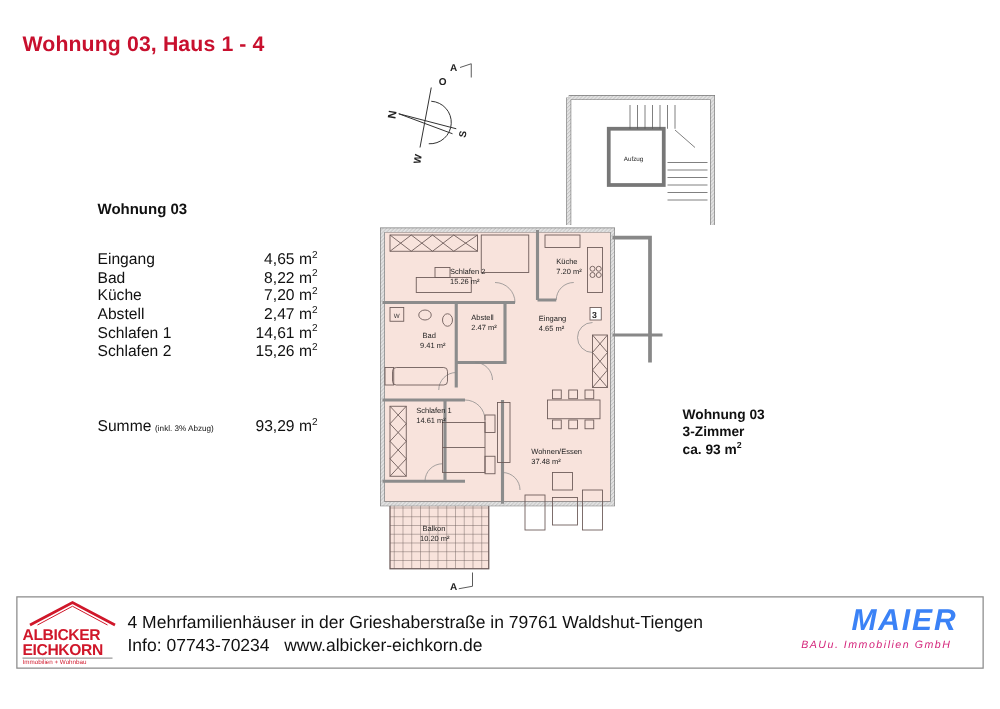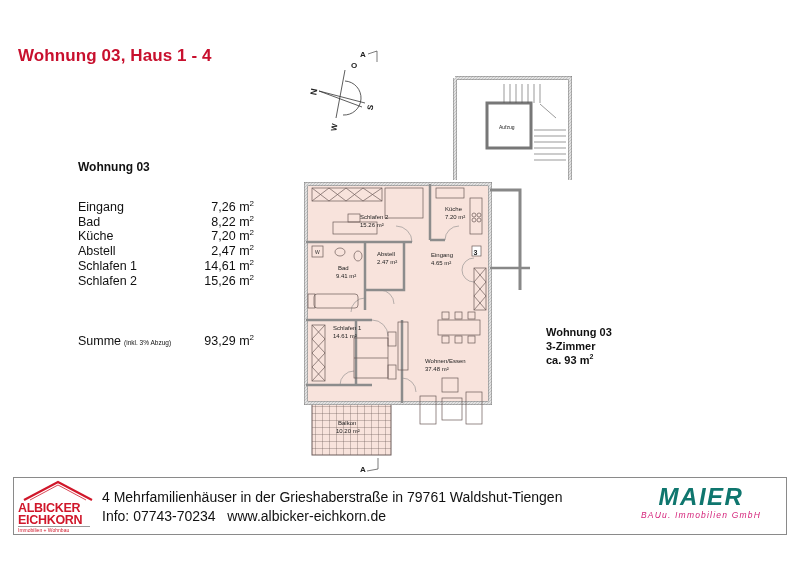--- a/index.html
+++ b/index.html
@@ -1,48 +1,48 @@
 <!DOCTYPE html>
 <html><head>
 <meta charset="utf-8">
 <style>
   html, body { margin:0; padding:0; }
   body { width:800px; height:567px; background:#ffffff; position:relative; overflow:hidden; font-family:"Liberation Sans", sans-serif; color:#111; }
-  .title { position:absolute; left:18px; top:26px; font-size:17px; font-weight:bold; color:#c8102e; letter-spacing:0.1px;margin-top:20px; }
+  .title { position:absolute; left:18px; top:26px; font-size:17px; font-weight:bold; color:#c8102e; letter-spacing:0.1px; }
   .areas-title { position:absolute; left:78px; top:160px; font-size:12px; font-weight:bold; }
   .areas { position:absolute; left:78px; top:200px; width:176px; font-size:12.5px; line-height:14.7px; }
   .areas .row { display:flex; justify-content:space-between; }
   .areas .val sup { font-size:8px; vertical-align:top; line-height:8px; }
   .sum { position:absolute; left:78px; top:334px; width:176px; display:flex; justify-content:space-between; font-size:12.5px; }
   .sum .note { font-size:6.5px; margin-left:3px; }
   .sum sup { font-size:8px; vertical-align:top; line-height:8px; }
   .summary { position:absolute; left:546px; top:325px; font-size:11px; font-weight:bold; line-height:14px; }
   .summary sup { font-size:7px; vertical-align:top; line-height:7px; }
   .plan { position:absolute; left:290px; top:40px; width:300px; height:440px; }
   .plan-label { font-family:"Liberation Sans", sans-serif; font-size:6px; fill:#222; }
   .footer { position:absolute; left:13px; top:477px; width:774px; height:58px; border:1.5px solid #8a8a8a; box-sizing:border-box; background:#fff; }
   .logo-left { position:absolute; left:2px; top:2px; width:78px; height:54px; }
   .logo-left .name { position:absolute; left:2px; font-size:12.5px; font-weight:bold; color:#d0172a; letter-spacing:-0.3px; }
   .logo-left .sub { position:absolute; left:2px; top:46px; font-size:5px; color:#d0172a; border-top:0.8px solid #999; width:72px; }
   .footer-text { position:absolute; left:88px; top:10px; width:520px; text-align:left; font-size:14px; line-height:19px; color:#111; }
   .logo-right { position:absolute; right:20px; top:6px; width:130px; height:46px; text-align:center; }
-  .logo-right .brand { font-size:24px; font-weight:bold; font-style:italic; color:#0f766e; letter-spacing:1.5px; line-height:26px; }
+  .logo-right .brand { font-size:24px; font-weight:bold; font-style:italic; color:#3b82f6; letter-spacing:1.5px; line-height:26px;text-align:right; }
   .logo-right .tag { font-size:8.5px; font-style:italic; color:#d4237a; letter-spacing:1.2px; }
 </style>
 </head>
 <body>
 
 <div class="title">Wohnung 03, Haus 1 - 4</div>
 
 <div class="areas-title">Wohnung 03</div>
 
 <div class="areas">
   <div class="row">
       <span>Eingang</span>
-      <span class="val"><span>7,26</span> <span>m</span><sup>2</sup></span>
+      <span class="val"><span>4,65</span> <span>m</span><sup>2</sup></span>
     </div>
   <div class="row">
       <span>Bad</span>
       <span class="val"><span>8,22</span> <span>m</span><sup>2</sup></span>
     </div>
   <div class="row">
       <span>Küche</span>
       <span class="val"><span>7,20</span> <span>m</span><sup>2</sup></span>
     </div>
   <div class="row">

